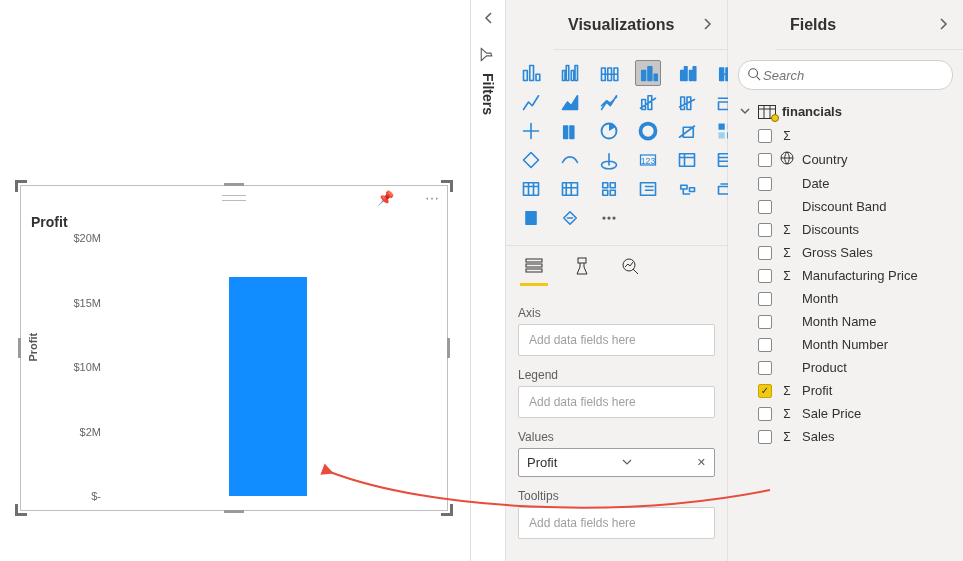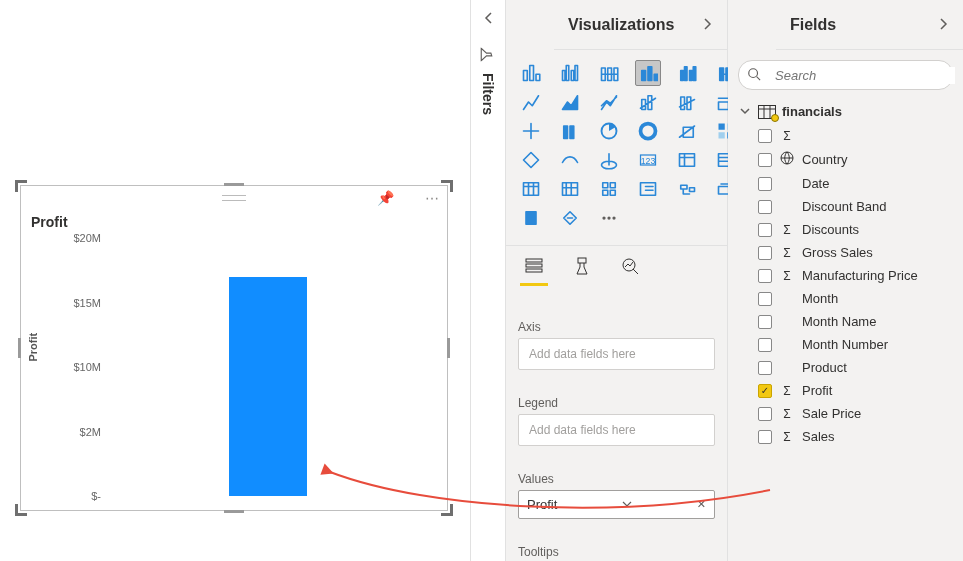--- a/index.html
+++ b/index.html
@@ -35,28 +35,28 @@
   .viz-icon { width:26px; height:26px; display:flex; align-items:center; justify-content:center; border-radius:2px; }
   .viz-icon.selected { background:#c7c7c7; border:1px solid #888; }
   .viz-icon svg { width:20px; height:20px; }
 
   .tool-row { display:flex; gap:16px; padding: 4px 12px 8px; border-top:1px solid #e1e1e1; margin-top:4px; }
   .tool-btn { width:32px; height:32px; display:flex; align-items:center; justify-content:center; position:relative; }
   .tool-btn.active::after { content:""; position:absolute; left:2px; right:2px; bottom:-4px; height:3px; background:#f2c811; }
 
   
   .wells { padding: 4px 12px 12px; overflow:auto; }
-  .well-label { font-size:12px; color:#605e5c; margin: 26px 0 4px; }
+  .well-label { font-size:12px; color:#605e5c; margin: 12px 0 4px; }
   .well-box { background:#fff; border:1px solid #d2d0ce; border-radius:2px; padding:8px 10px; font-size:12px; color:#a19f9d; }
   .well-chip { background:#fff; border:1px solid #a19f9d; border-radius:2px; padding:6px 8px; font-size:13px; color:#323130; display:flex; align-items:center; justify-content:space-between; gap:6px; }
   .chip-x { color:#605e5c; font-size:11px; }
 
   
   .search-wrap { padding:10px 10px; }
-  .search { display:flex; align-items:center; gap:12px; width:100%; height:30px; background:#fff; border:1px solid #d2d0ce; border-radius:14px; padding:12px 8px; color:#605e5c; }
+  .search { display:flex; align-items:center; gap:0; width:100%; height:30px; background:#fff; border:1px solid #d2d0ce; border-radius:14px; padding:12px 8px; color:#605e5c; }
   .search input { flex:1; border:none; outline:none; font-size:13px; font-style:italic; color:#605e5c; }
   .table-row { display:flex; align-items:center; gap:6px; padding:4px 12px; font-weight:600; }
   .table-caret { font-size:10px; color:#605e5c; width:12px; }
   .table-ico { position:relative; width:18px; height:14px; }
   .table-ico svg { width:18px; height:14px; }
   .table-ico .dot { position:absolute; right:-3px; bottom:-3px; width:8px; height:8px; background:#f2c811; border-radius:50%; border:1px solid #8a7500; }
   .field-list { padding: 2px 0; }
   .field-row { display:flex; align-items:center; gap:8px; padding:4px 12px 4px 30px; font-size:13px; }
   .cb { width:14px; height:14px; border:1px solid #888; background:#fff; border-radius:2px; display:inline-flex; align-items:center; justify-content:center; font-size:10px; color:#323130; }
   .cb.checked { background:#f2c811; border-color:#caa400; }

